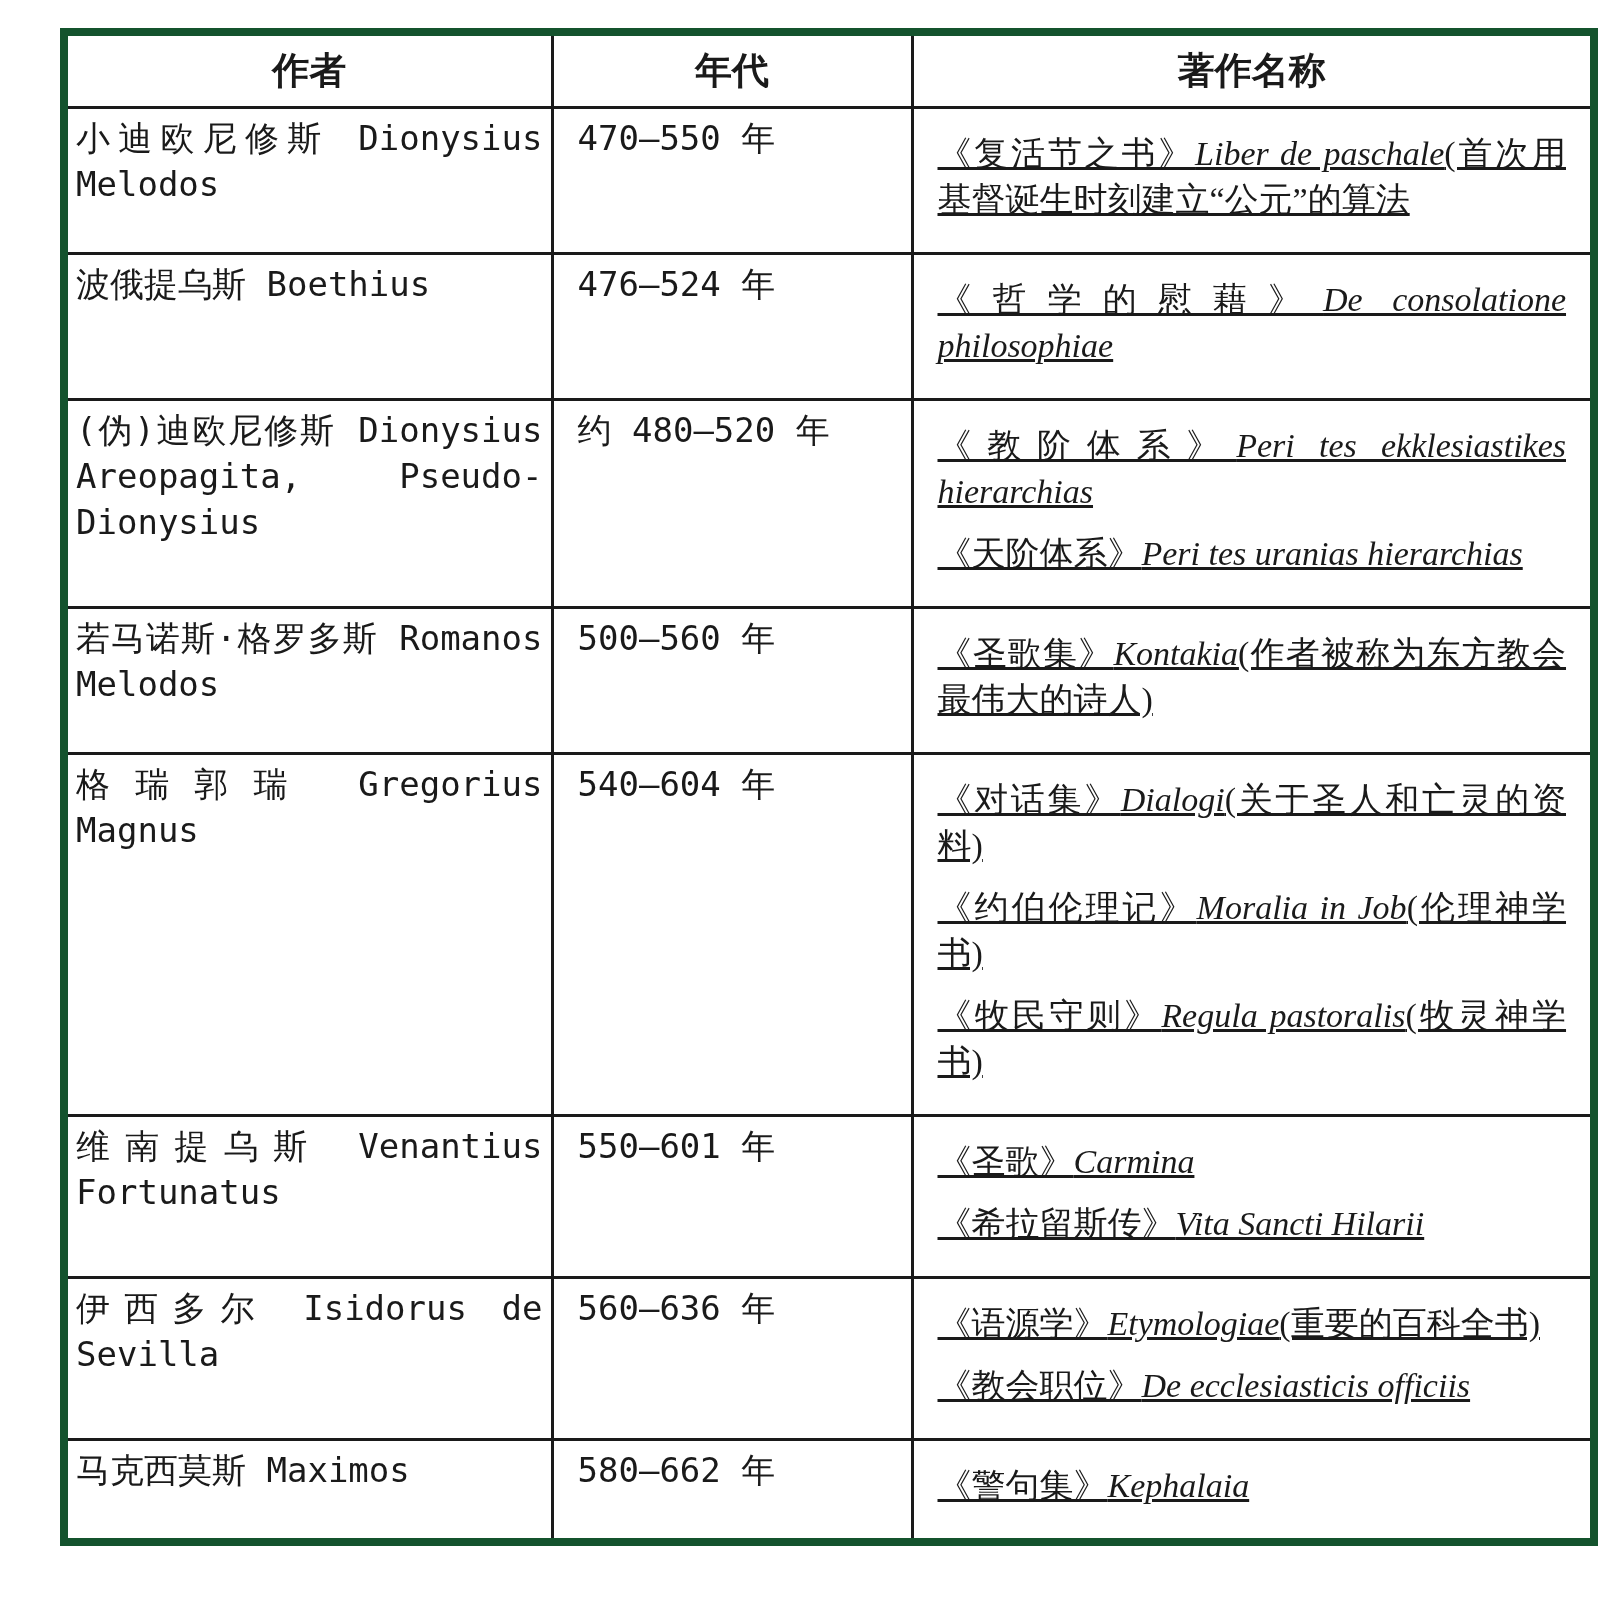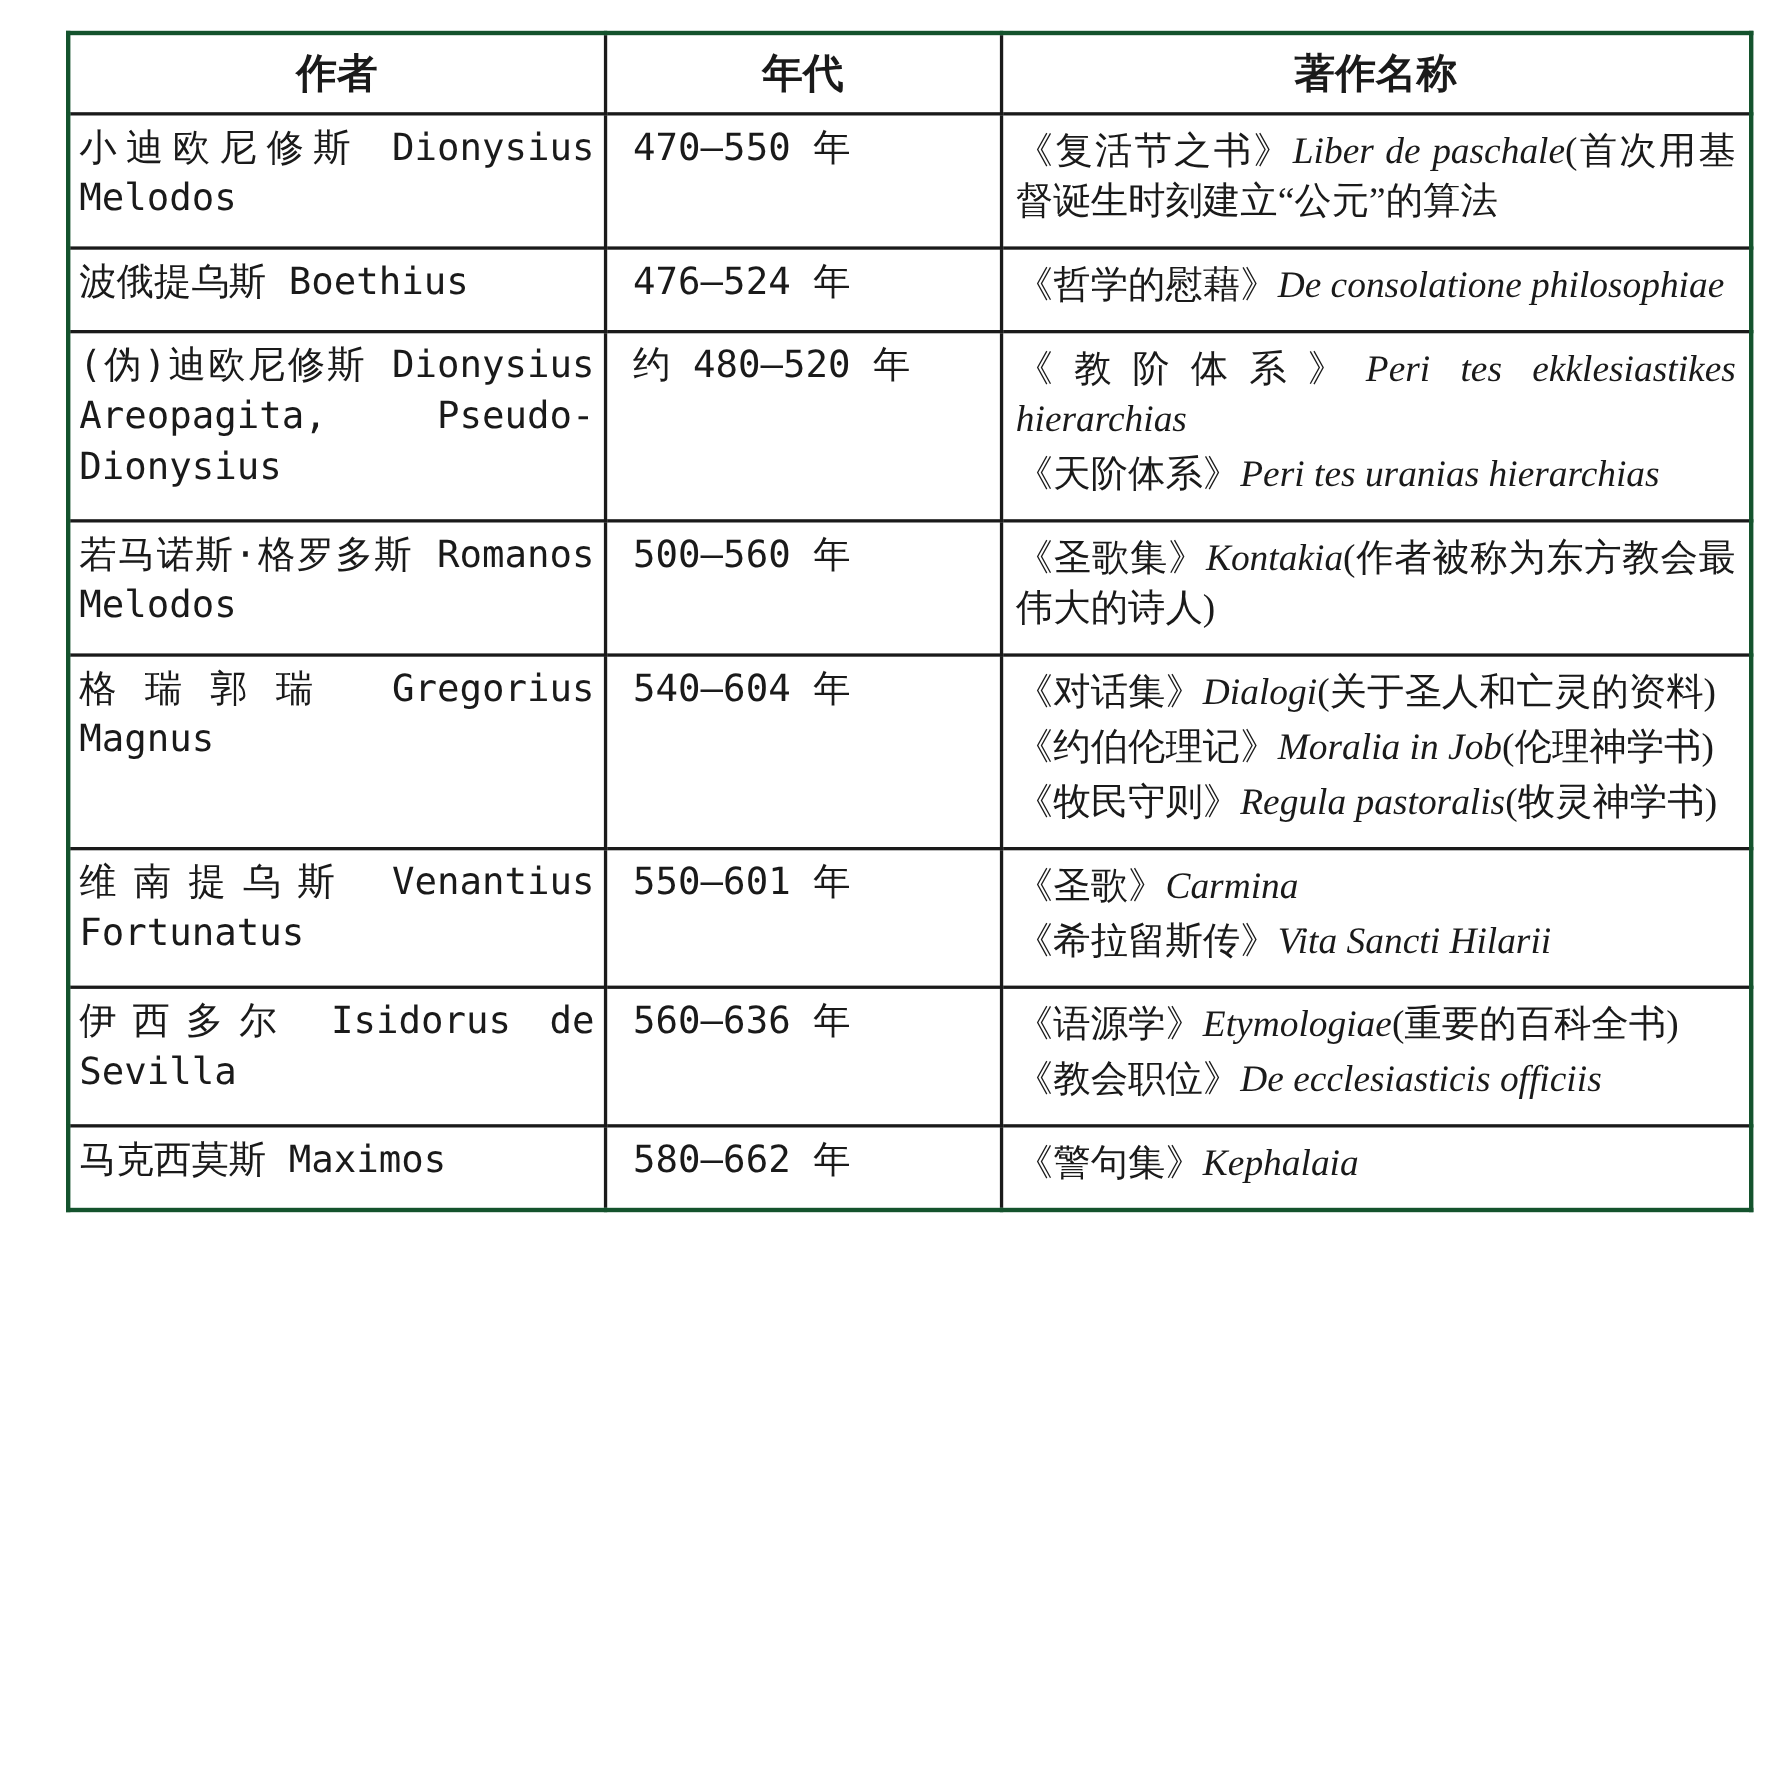--- a/index.html
+++ b/index.html
@@ -13,21 +13,21 @@
     color: #1a1a1a;
     overflow: hidden;
   }
   .page {
     padding: 28px 28px 0 60px;
   }
   table.authors {
     width: 1530px;
     table-layout: fixed;
     border-collapse: collapse;
-    border: 4px solid #14532d;
+    border: 8px solid #14532d;
   }
   th, td {
     border: 3px solid #1a1a1a;
     vertical-align: top;
     overflow: hidden;
   }
   th {
     font-family: "DejaVu Sans", sans-serif;
     font-weight: bold;
     font-size: 37px;
@@ -50,21 +50,22 @@
     text-align: left;
     white-space: nowrap;
     padding-left: 24px;
   }
   td.works {
     font-family: "Liberation Serif", serif;
     text-align: justify;
     text-justify: inter-character;
   }
   .work {
-    margin: 4px;
+    margin: 16px;
+    text-decoration: underline;
   }
   .la {
     font-style: italic;
     font-family: "Liberation Serif", serif;
   }
   .cn {
     font-style: normal;
   }
 </style>
 </head>

